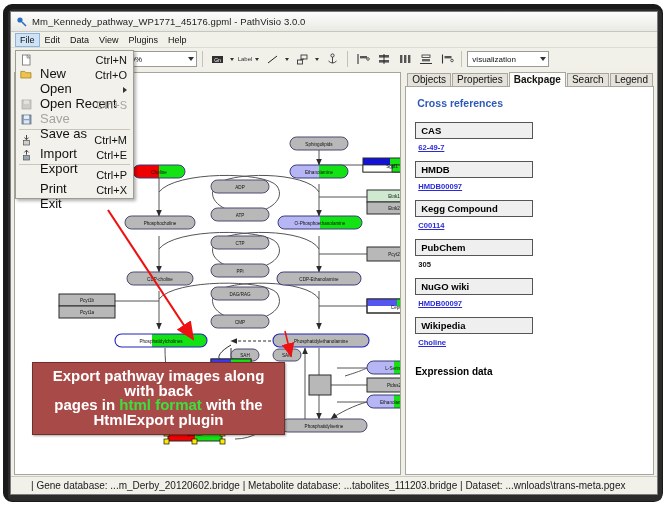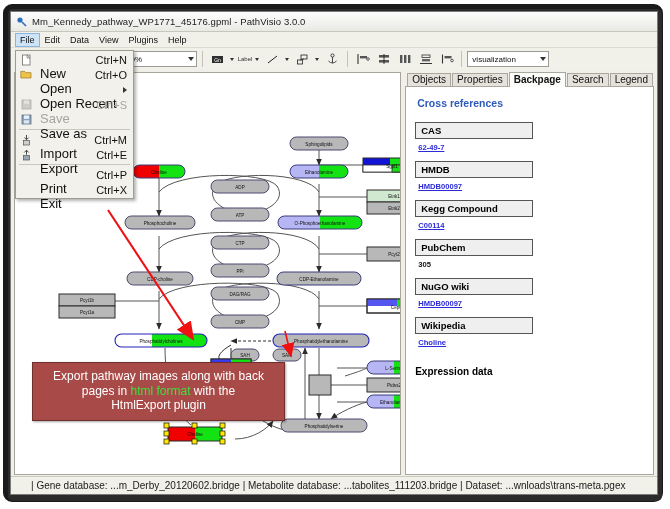--- a/index.html
+++ b/index.html
@@ -92,21 +92,21 @@
   
   #svgpath{position:absolute;left:0;top:0;}
   .mlabel{font-family:"Liberation Sans",sans-serif;font-size:4.6px;text-anchor:middle;fill:#111;}
   .glabel{font-family:"Liberation Sans",sans-serif;font-size:4.6px;text-anchor:middle;fill:#111;}
 
   
   #callout{position:absolute;left:17px;top:289px;width:253px;
            background:#a84a48;border:1px solid #6e2f2d;box-sizing:border-box;
            padding:6px 4px 7px;text-align:center;z-index:40;
            box-shadow:1px 1px 2px rgba(0,0,0,.35);}
-  #callout .ln{font-size:12px;font-weight:normal;color:#ffffff;line-height:14.5px;}
+  #callout .ln{font-size:15px;font-weight:bold;color:#ffffff;line-height:14.5px;}
   #callout .hl{color:#3ce03c;}
 </style>
 </head>
 <body>
 
 <div id="frame">
   <div id="frame-border"></div>
   <div id="frame-inner-shadow"></div>
 
   <div id="app">

